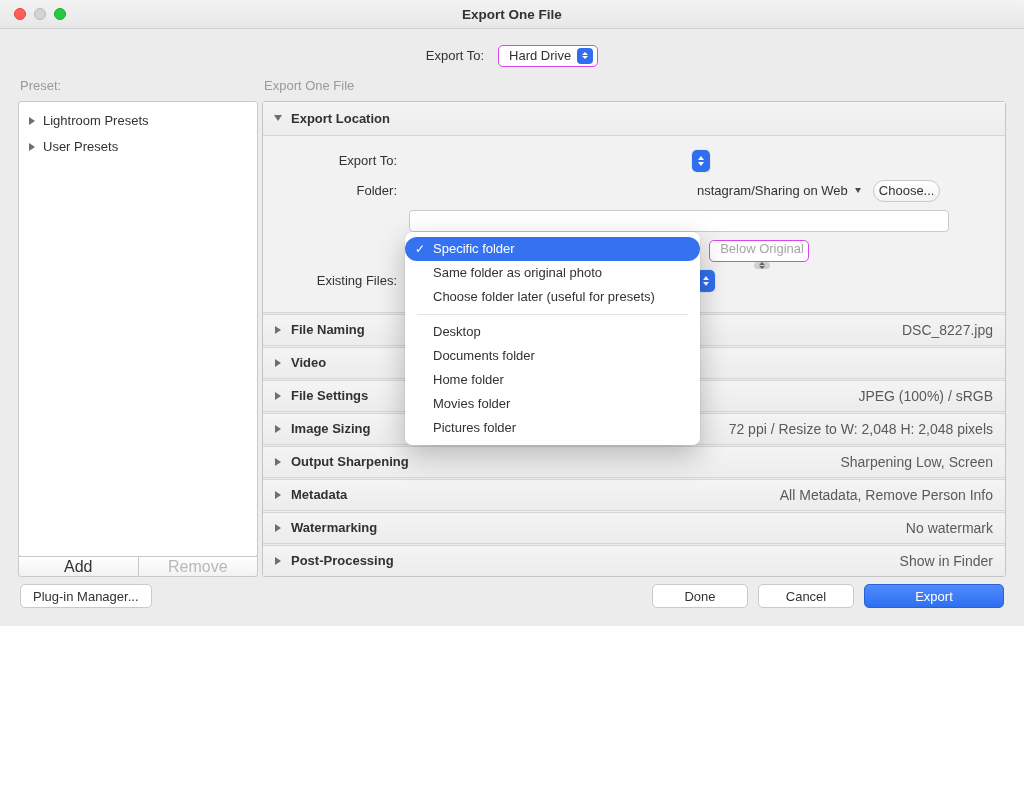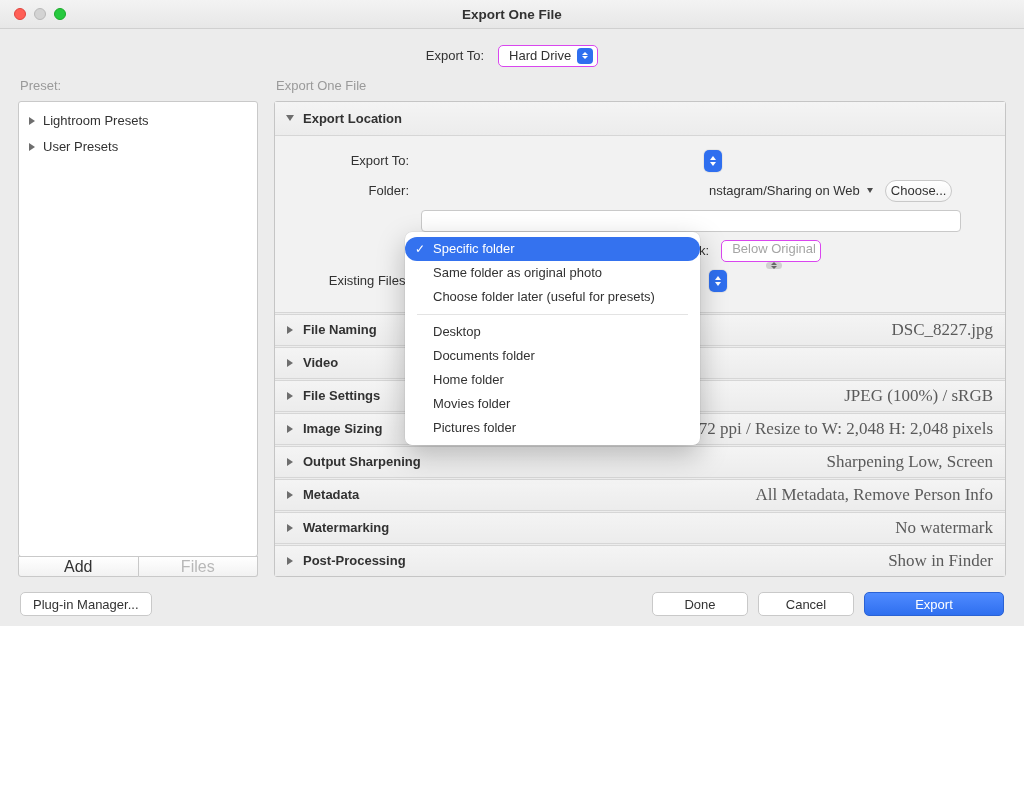--- a/index.html
+++ b/index.html
@@ -28,58 +28,58 @@
   .toprow .label{font-size:13px;}
   .mac-select{display:inline-flex;align-items:center;height:22px;background:#fff;border:1px solid #d946ef;border-radius:5px;padding:0 4px 0 10px;gap:6px;}
   .mac-select .stepper{width:16px;height:16px;border-radius:4px;background:#2f6fef;display:flex;flex-direction:column;align-items:center;justify-content:center;gap:1px;}
   .mac-select .stepper::before,.mac-select .stepper::after{content:"";width:0;height:0;border-left:3px solid transparent;border-right:3px solid transparent;}
   .mac-select .stepper::before{border-bottom:3px solid #fff;}
   .mac-select .stepper::after{border-top:3px solid #fff;}
   .mac-select.grey .stepper{background:#d0d0d0;}
   .mac-select.grey .stepper::before{border-bottom-color:#666;}
   .mac-select.grey .stepper::after{border-top-color:#666;}
   
-  .body{flex:1;display:flex;gap:16px;padding:0 18px 0 18px;position:relative;}
+  .body{flex:1;display:flex;gap:4px;padding:0 18px 0 18px;position:relative;}
   .col-left{width:240px;display:flex;flex-direction:column;}
   .col-right{flex:1;display:flex;flex-direction:column;}
   .col-label{color:var(--muted);font-size:13px;margin:6px 0 8px 2px;}
   .preset-box{flex:1;background:#fff;border:1px solid #c9c9c9;border-radius:3px;padding:6px 4px;display:flex;flex-direction:column;}
   .tree-item{display:flex;align-items:center;gap:8px;height:26px;padding:0 6px;cursor:default;}
   .disclosure{display:inline-block;width:0;height:0;border-top:4.5px solid transparent;border-bottom:4.5px solid transparent;border-left:6px solid #6e6e6e;}
   .disclosure.open{transform:rotate(90deg);}
   .btn-row{display:flex;height:21px;margin-top:-1px;}
   .btn-row button{flex:1;background:linear-gradient(#fff,#f2f2f2);border:1px solid #c9c9c9;font-size:16px;}
   .btn-row button:first-child{border-top-left-radius:0;border-bottom-left-radius:3px;}
   .btn-row button:last-child{border-left:none;border-bottom-right-radius:3px;color:#b8b8b8;}
   
   .sections{border:1px solid #c5c5c5;background:#fafafa;border-radius:3px;}
   .section-head{height:33px;display:flex;align-items:center;gap:10px;padding:0 12px;border-top:1px solid #d6d6d6;background:linear-gradient(#f4f4f4,#ececec);}
   .section-head:first-child{border-top:none;}
   .section-head.thin{height:33px;border-top:3px double #d6d6d6;}
   .section-head .title-s{font-weight:600;font-size:13px;}
-  .section-head .summary{margin-left:auto;color:#5a5a5a;font-size:17px;font-family:Liberation Serif, serif;}
+  .section-head .summary{margin-left:auto;color:#5a5a5a;font-size:14px;}
   .section-body{background:#f2f2f2;padding:10px 14px 16px 14px;border-top:1px solid #d6d6d6;}
   .formrow{display:flex;align-items:center;height:30px;position:relative;}
   .formrow .lbl{width:130px;text-align:right;padding-right:10px;}
   .path-disp{display:inline-flex;align-items:center;gap:4px;}
   .path-pop::after{content:"";display:inline-block;margin-left:3px;width:0;height:0;border-left:3.5px solid transparent;border-right:3.5px solid transparent;border-top:5px solid #4b4b4b;}
   .textfield{height:22px;background:#fff;border:1px solid #c9c9c9;border-radius:4px;width:100%;}
   .mac-btn{height:22px;padding:0 5px;border-radius:11px;border:1px solid #c9c9c9;background:linear-gradient(#ffffff,#f3f3f3);font-size:13px;}
   .stepper-lone{width:18px;height:22px;border-radius:5px;background:#2f6fef;display:flex;flex-direction:column;align-items:center;justify-content:center;gap:2px;box-shadow:0 0 0 1px rgba(0,0,0,.05);}
   .stepper-lone::before,.stepper-lone::after{content:"";width:0;height:0;border-left:3.5px solid transparent;border-right:3.5px solid transparent;}
   .stepper-lone::before{border-bottom:4px solid #fff;}
   .stepper-lone::after{border-top:4px solid #fff;}
   
   .popup{position:absolute;left:405px;top:160px;width:295px;background:#fff;border-radius:7px;box-shadow:0 10px 28px var(--drop-shadow),0 0 0 .5px rgba(0,0,0,.08);padding:5px 0;z-index:10;}
   .popup .sep{height:1px;background:#e3e3e3;margin:5px 12px;}
   .popup .item{height:24px;display:flex;align-items:center;padding:0 14px 0 28px;position:relative;font-size:13px;border-radius:12px;}
   .popup .item.sel{background:#3472ef;color:#fff;}
   .popup .item.sel::before{content:"✓";position:absolute;left:10px;color:#fff;font-size:12px;}
   
-  .footer{height:60px;display:flex;align-items:flex-end;padding:0 20px 10px 20px;gap:10px;}
+  .footer{height:60px;display:flex;align-items:center;padding:0 20px 10px 20px;gap:10px;}
   .footer .spacer{flex:1;}
   .footer button{height:24px;min-width:96px;border-radius:5px;border:1px solid #c9c9c9;background:#fff;font-size:13px;}
   button.primary{background:linear-gradient(#4f8bff,#2f6fef);border:1px solid #2a62d4;color:#fff;font-weight:500;min-width:140px;}
 </style>
 </head>
 <body>
 
 <div class="window">
 
   <div class="titlebar">
@@ -108,21 +108,21 @@
           <span class="disclosure"></span>
           <span>Lightroom Presets</span>
         </div>
         <div class="tree-item">
           <span class="disclosure"></span>
           <span>User Presets</span>
         </div>
       </div>
       <div class="btn-row">
         <button>Add</button>
-        <button>Files</button>
+        <button>Remove</button>
       </div>
     </div>
 
     <div class="col-right">
       <div class="col-label">Export One File</div>
 
       <div class="sections">
 
         <div class="section-head" style="border-top:none;">
           <span class="disclosure open"></span>

